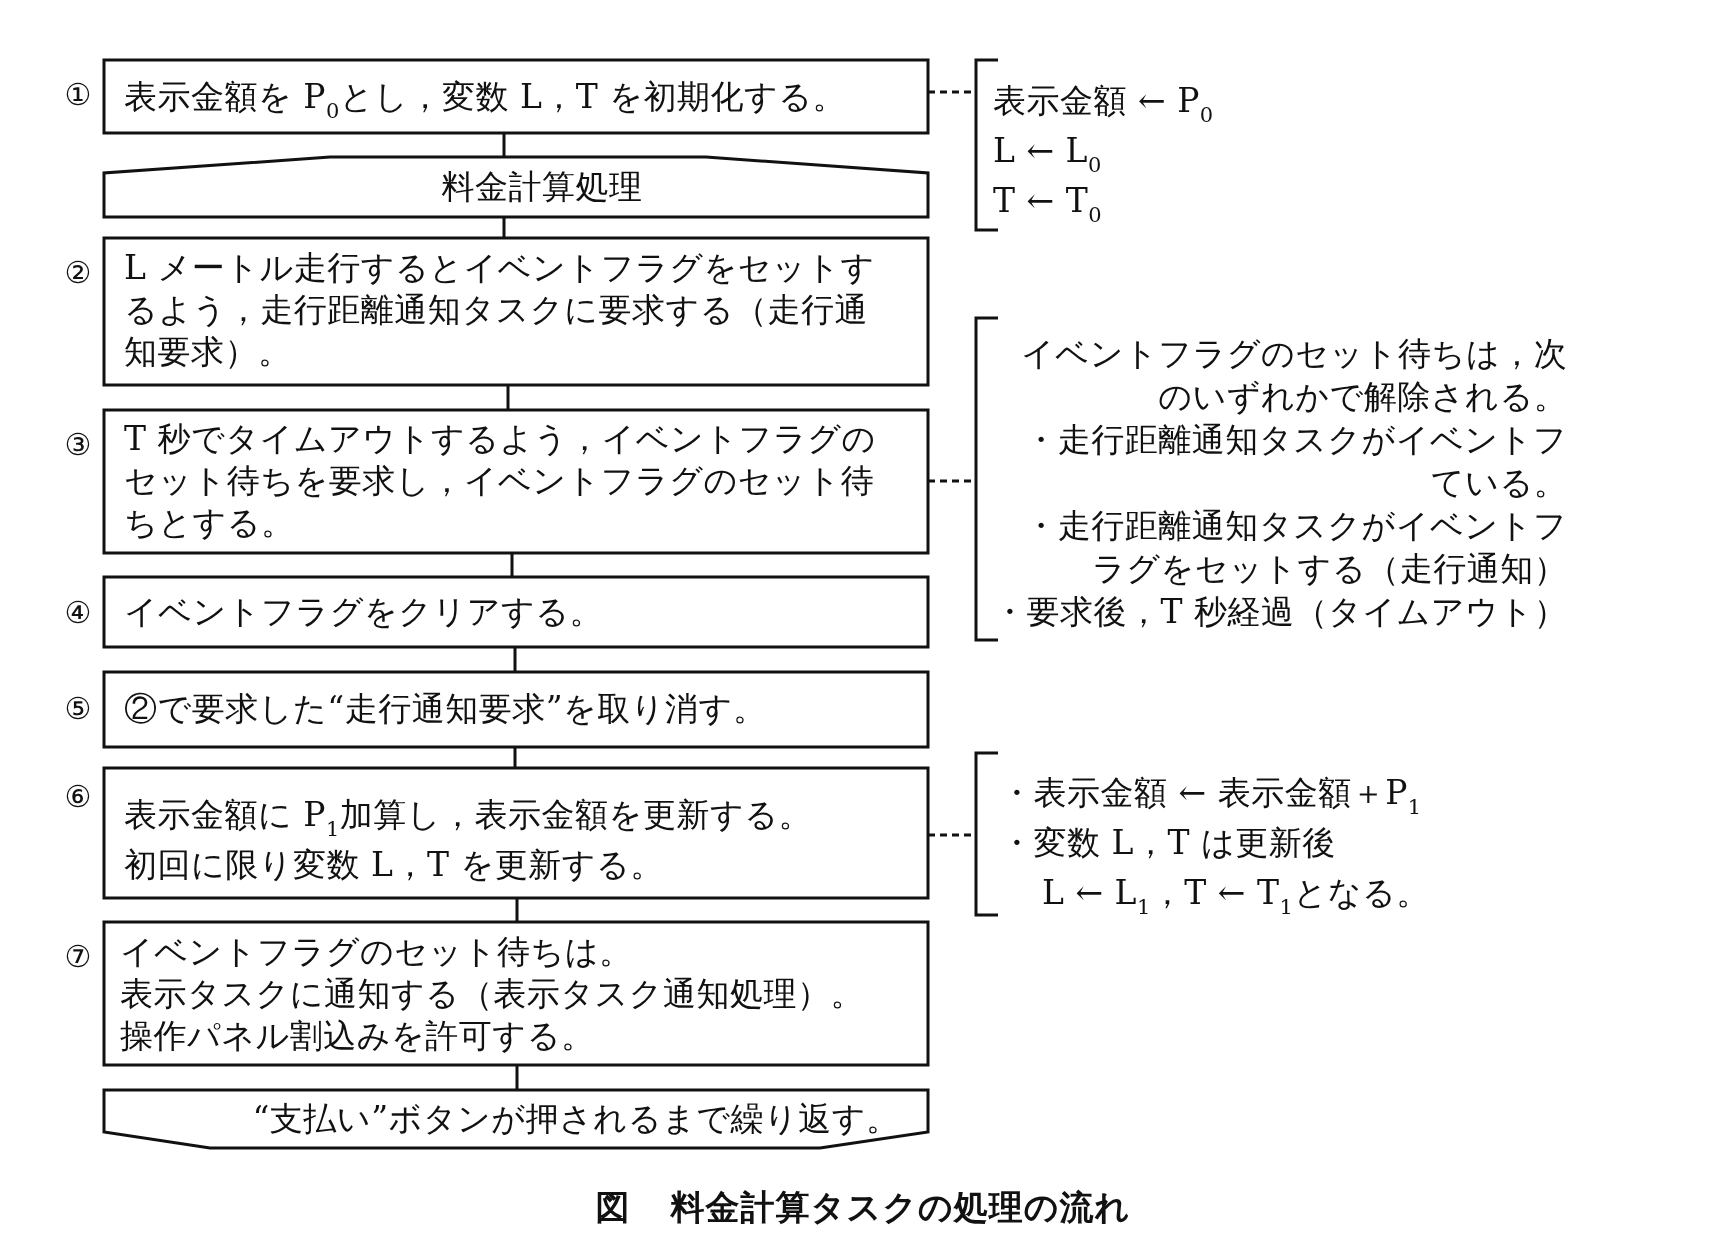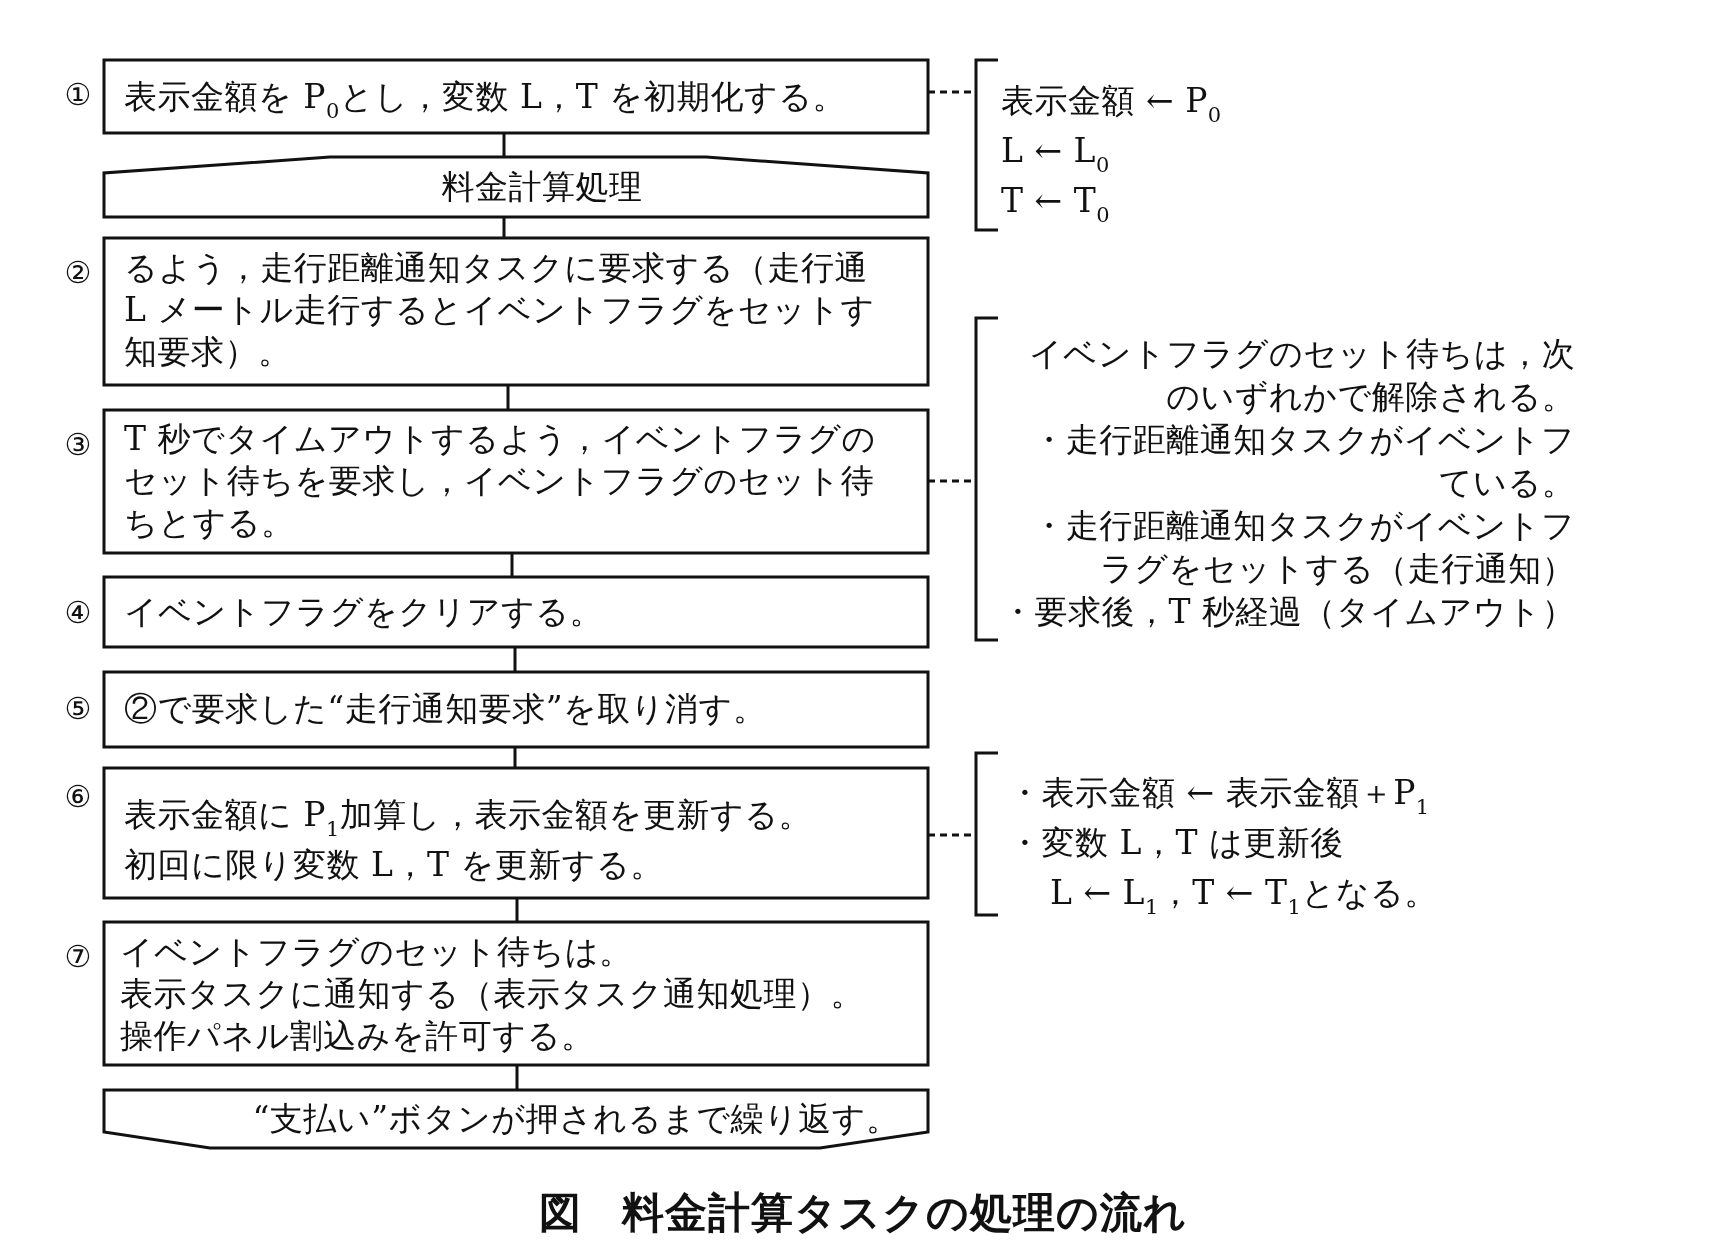--- a/index.html
+++ b/index.html
@@ -1,24 +1,24 @@
 <!DOCTYPE html>
 <html><head>
 <meta charset="utf-8">
 <style>
   html, body { margin:0; padding:0; background:#ffffff; }
   body { width:1726px; height:1252px; position:relative; overflow:hidden;
          font-family:"DejaVu Serif","Liberation Serif",serif; color:#111; }
   svg.lines { position:absolute; left:0; top:0; }
   .box-text { position:absolute; font-size:33px; line-height:42px; white-space:nowrap; letter-spacing:0.5px; }
   .num { position:absolute; font-size:30px; line-height:30px; width:44px; text-align:center; }
-  .note { position:absolute; font-size:33px; line-height:43px; white-space:nowrap; letter-spacing:0.5px;margin-left:8px; }
+  .note { position:absolute; font-size:33px; line-height:43px; white-space:nowrap; letter-spacing:0.5px; }
   sub { font-size:21px; vertical-align:-10px; line-height:0; }
   .caption { position:absolute; left:0; width:1726px; top:1185px; text-align:center;
-             font-family:"DejaVu Sans","Liberation Sans",sans-serif; font-weight:bold; font-size:42px; letter-spacing:1px; }
+             font-family:"DejaVu Sans","Liberation Sans",sans-serif; font-weight:bold; font-size:34px; letter-spacing:1px; }
   .caption .fig { margin-right:40px; }
   .center { text-align:center; }
 </style>
 </head>
 <body>
 
 <svg class="lines" width="1726" height="1252">
   <g fill="none" stroke="#111" stroke-width="3">
 
     <line x1="504" y1="133" x2="504" y2="157"></line>
@@ -69,22 +69,22 @@
 <div class="num" style="left:56px; top:782px;">⑥</div>
 <div class="num" style="left:56px; top:942px;">⑦</div>
 
 <div class="box-text" style="left:124px; top:76px;">
   <span>表示金額を P</span><sub>0</sub><span>とし，変数 L，T を初期化する。</span>
 </div>
 
 <div class="box-text center" style="left:104px; width:876px; top:166px;">料金計算処理</div>
 
 <div class="box-text" style="left:124px; top:247px;">
+  <div>L メートル走行するとイベントフラグをセットす</div>
   <div>るよう，走行距離通知タスクに要求する（走行通</div>
-  <div>L メートル走行するとイベントフラグをセットす</div>
   <div>知要求）。</div>
 </div>
 
 <div class="box-text" style="left:124px; top:418px;">
   <div>T 秒でタイムアウトするよう，イベントフラグの</div>
   <div>セット待ちを要求し，イベントフラグのセット待</div>
   <div>ちとする。</div>
 </div>
 
 <div class="box-text" style="left:124px; top:591px;">

